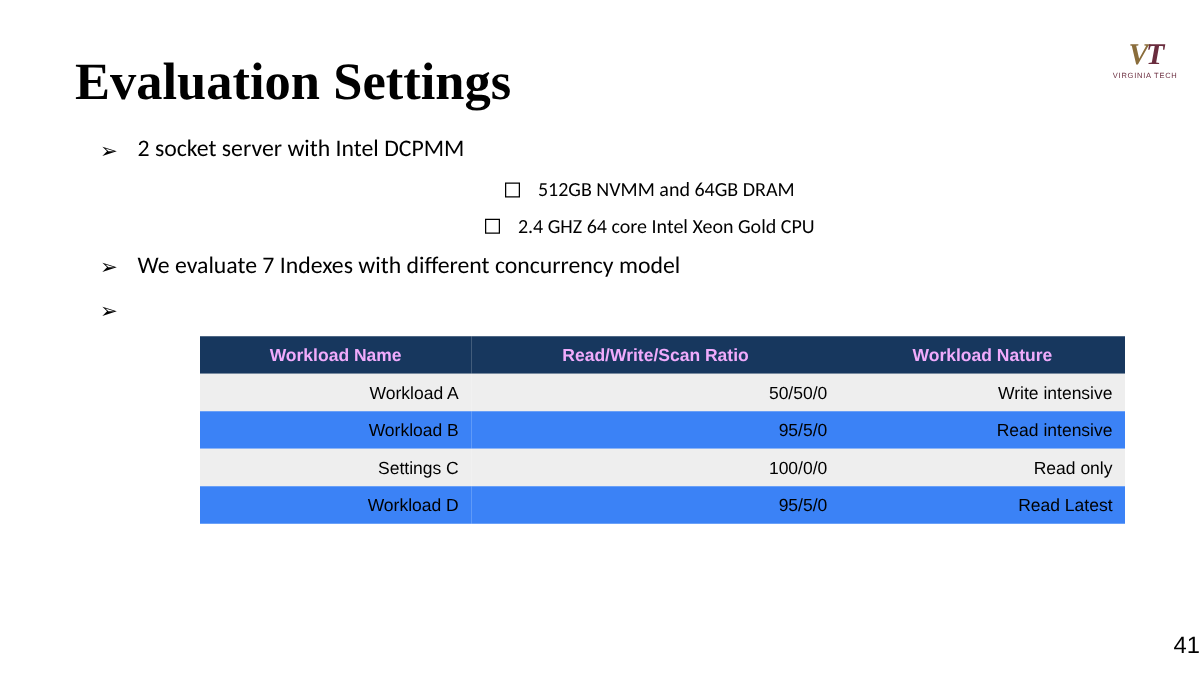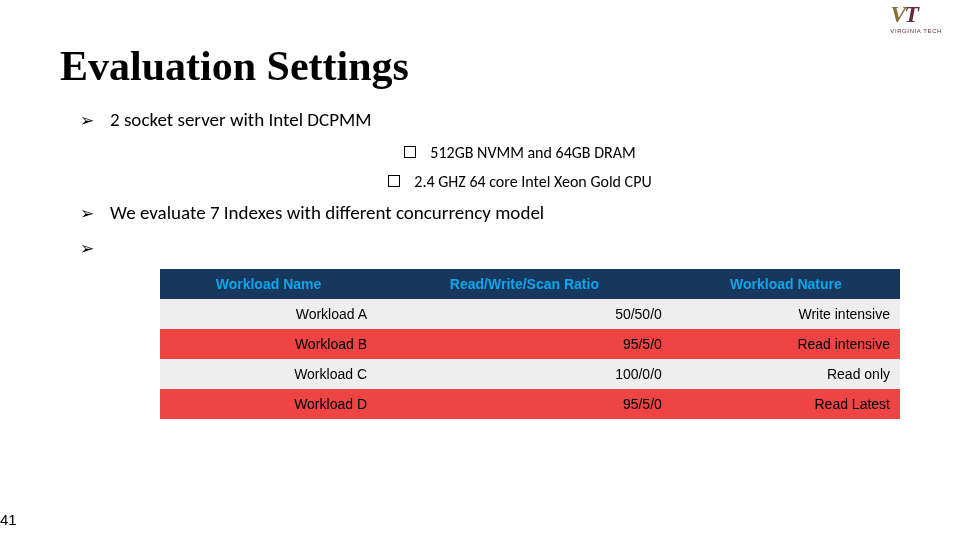--- a/index.html
+++ b/index.html
@@ -13,23 +13,23 @@
     color: #000;
   }
   .slide {
     width: 100%;
     height: 100%;
     padding: 42px 60px 0 60px;
     position: relative;
   }
   .logo {
     position: absolute;
-    top: 2px;
+    top: 32px;
     right: 18px;
-    text-align: left;
+    text-align: center;
     line-height: 1;
   }
   .logo .vt {
     font-family: Georgia, "Times New Roman", serif;
     font-style: italic;
     font-weight: bold;
     font-size: 24px;
     color: #6a2c3e;
     letter-spacing: -2px;
     display: inline-block;
@@ -93,39 +93,39 @@
   }
   table.wl {
     border-collapse: collapse;
     width: 740px;
     margin: 10px 0 0 100px;
     font-family: Arial, Helvetica, sans-serif;
     font-size: 14px;
   }
   table.wl th {
     background: #17375e;
-    color: #0ea5e9;
+    color: #f0abfc;
     font-weight: bold;
     text-align: center;
     padding: 7px 8px;
   }
   table.wl td {
     padding: 7px 10px;
     text-align: right;
   }
   table.wl td.name { text-align: right; padding-left: 18px; }
   table.wl tr.odd td { background: #eee; }
-  table.wl tr.even td { background: #ef4444; }
+  table.wl tr.even td { background: #3b82f6; }
   .pagenum {
     position: absolute;
     bottom: 12px;
     width: 100%;
     left: 0;
-    text-align: left;
-    font-size: 15px;
+    text-align: right;
+    font-size: 19px;
     font-family: Arial, sans-serif;
   }
 </style>
 </head>
 <body>
 
 <div class="slide">
 
   <div class="logo">
     <div class="vt"><span class="v">V</span>T</div>
@@ -175,21 +175,21 @@
         <td class="name">Workload A</td>
         <td>50/50/0</td>
         <td>Write intensive</td>
       </tr>
       <tr class="even">
         <td class="name">Workload B</td>
         <td>95/5/0</td>
         <td>Read intensive</td>
       </tr>
       <tr class="odd">
-        <td class="name">Workload C</td>
+        <td class="name">Settings C</td>
         <td>100/0/0</td>
         <td>Read only</td>
       </tr>
       <tr class="even">
         <td class="name">Workload D</td>
         <td>95/5/0</td>
         <td>Read Latest</td>
       </tr>
     </tbody>
   </table>

